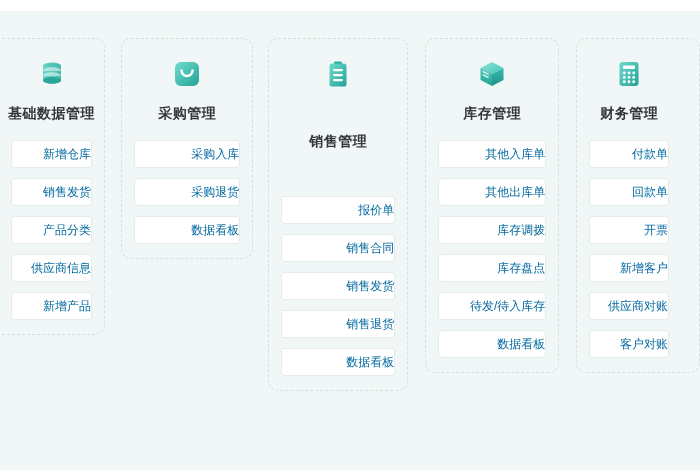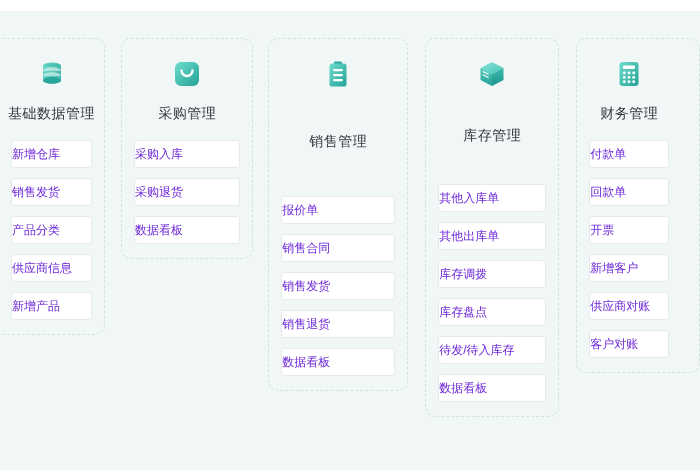--- a/index.html
+++ b/index.html
@@ -66,66 +66,65 @@
     margin-left: 16px;
   }
   .card.c3 {
     width: 146px;
     margin-left: 15px;
     gap: 28px;
   }
   .card.c4 {
     width: 140px;
     margin-left: 17px;
-    gap: 22px;
   }
   .card.c5 {
     width: 128px;
     margin-left: 17px;
     padding-right: 30px;
   }
 
   .icon-wrap {
     width: 34px;
     height: 34px;
     margin-bottom: 14px;
     display: flex;
     align-items: center;
     justify-content: center;
   }
   .icon-wrap svg { display: block; }
 
   .card-title {
     font-size: 14px;
-    font-weight: normal;
+    font-weight: bold;
     color: #33373d;
     letter-spacing: 0.5px;
     margin-bottom: 17px;
     white-space: nowrap;
   }
 
   .items {
     width: 100%;
     display: flex;
     flex-direction: column;
     align-items: stretch;
     gap: 10px;
   }
 
   .item-btn {
     box-sizing: border-box;
     width: 100%;
     height: 28px;
     line-height: 26px;
-    text-align: left;
+    text-align: right;
     background: #ffffff;
     border: 1px solid #e6ebea;
     border-radius: 3px;
     font-size: 12px;
-    color: #6d28d9;
+    color: #0369a1;
     white-space: nowrap;
     overflow: hidden;
     cursor: pointer;
   }
 </style>
 </head>
 <body>
 
 <div id="stage">
   <div id="mint-bg"></div>

